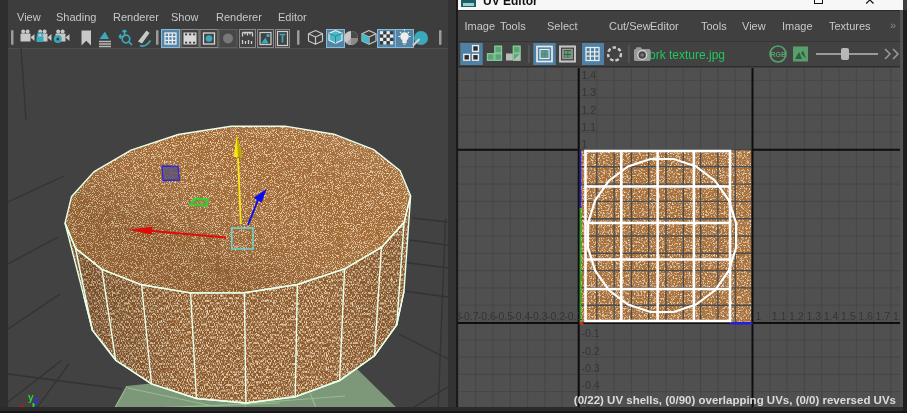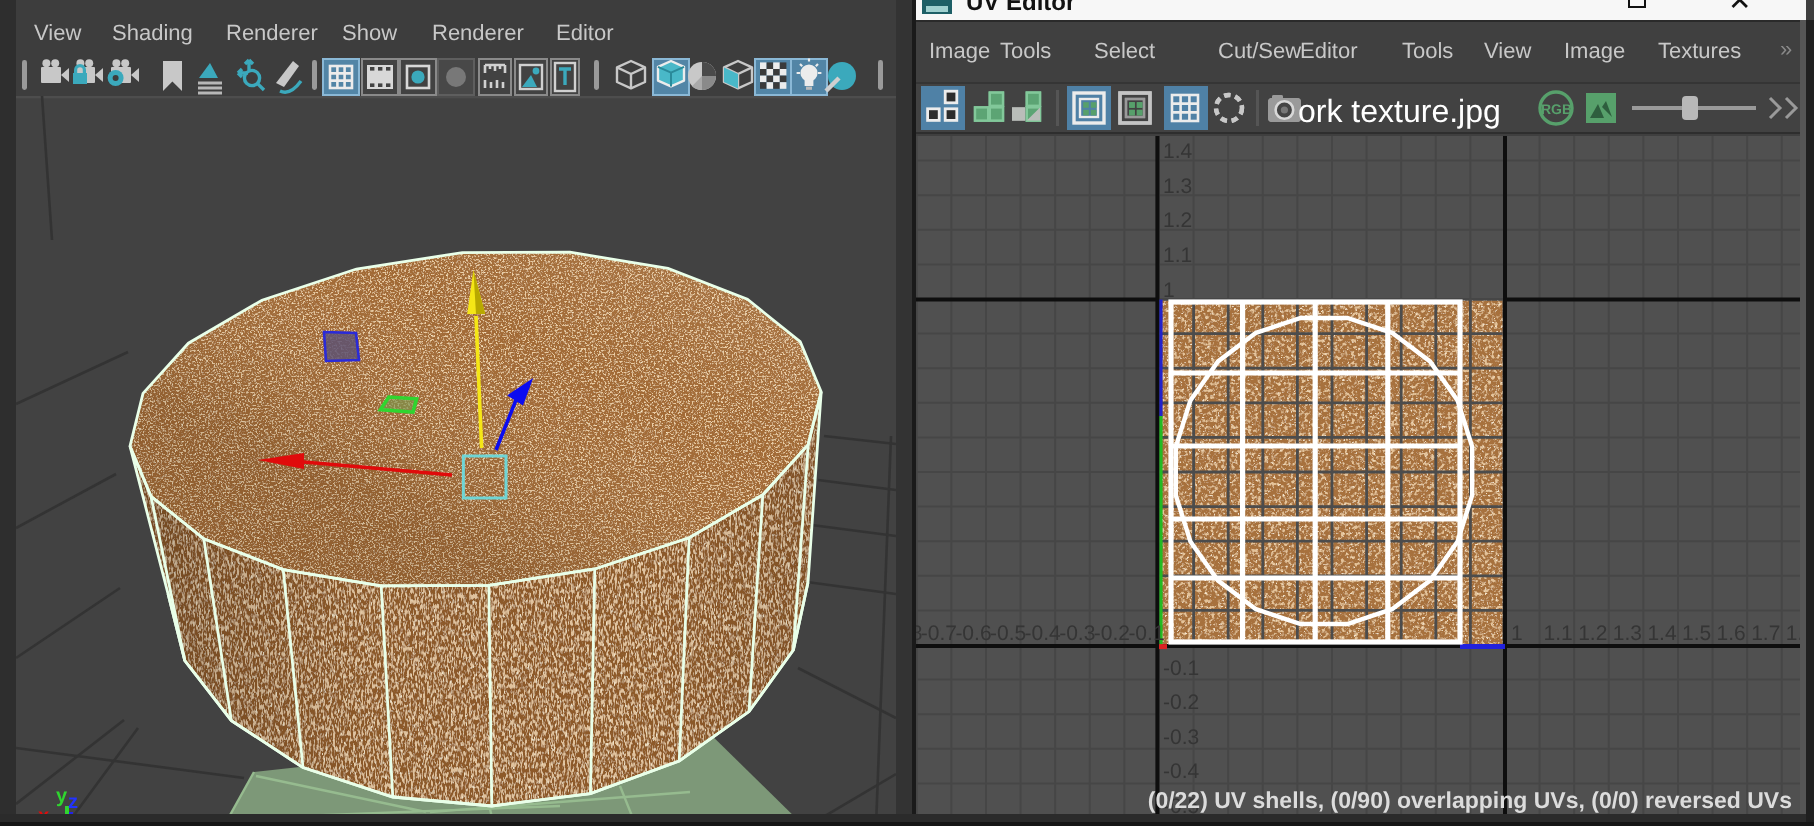--- a/index.html
+++ b/index.html
@@ -368,21 +368,21 @@
         </g>
         <circle cx="158.5" cy="13" r="6.5" fill="none" stroke="#c8c8c8" stroke-width="2.2" stroke-dasharray="3.2 2.4"></circle>
         <rect x="172" y="4" width="1.5" height="18" fill="#555"></rect>
         <g transform="translate(178,6.5)">
           <rect x="0" y="1.5" width="16.5" height="12" rx="2" fill="#9a9a9a"></rect>
           <rect x="2" y="0" width="5.5" height="2.5" rx="1" fill="#9a9a9a"></rect>
           <circle cx="8.2" cy="7.5" r="4.4" fill="#444" stroke="#d8d8d8" stroke-width="1.3"></circle>
           <circle cx="8.2" cy="7.5" r="1.8" fill="#777"></circle>
         </g>
       </svg>
-      <div class="abs" style="left:193px;top:48px;color:#ffffff;font-size:16px">ork texture.jpg</div>
+      <div class="abs" style="left:193px;top:48px;color:#22c55e;font-size:12px">ork texture.jpg</div>
       <svg class="abs" style="left:0;top:41px" width="447" height="26" viewBox="0 0 447 26">
 <g>
 <circle cx="322" cy="13" r="8" fill="none" stroke="#57a06b" stroke-width="1.7"></circle>
 <text x="314.5" y="16" font-size="7" font-weight="bold" fill="#57a06b" font-family="Liberation Sans">RGB</text>
 <rect x="337" y="5.5" width="15" height="15" fill="#57a06b"></rect>
           <path d="M339,18 L343,11 L346,18 Z M345,12.5 l2,-3 3,8" fill="#2e5e3e"></path>
 <rect x="360" y="12" width="62" height="2" fill="#9a9a9a"></rect>
 <rect x="385" y="7" width="8" height="12" rx="2" fill="#b8b8b8"></rect>
 <path d="M429,8 L434,13 L429,18 M437,8 L442,13 L437,18" stroke="#9a9a9a" stroke-width="1.5" fill="none"></path>
 </g>

